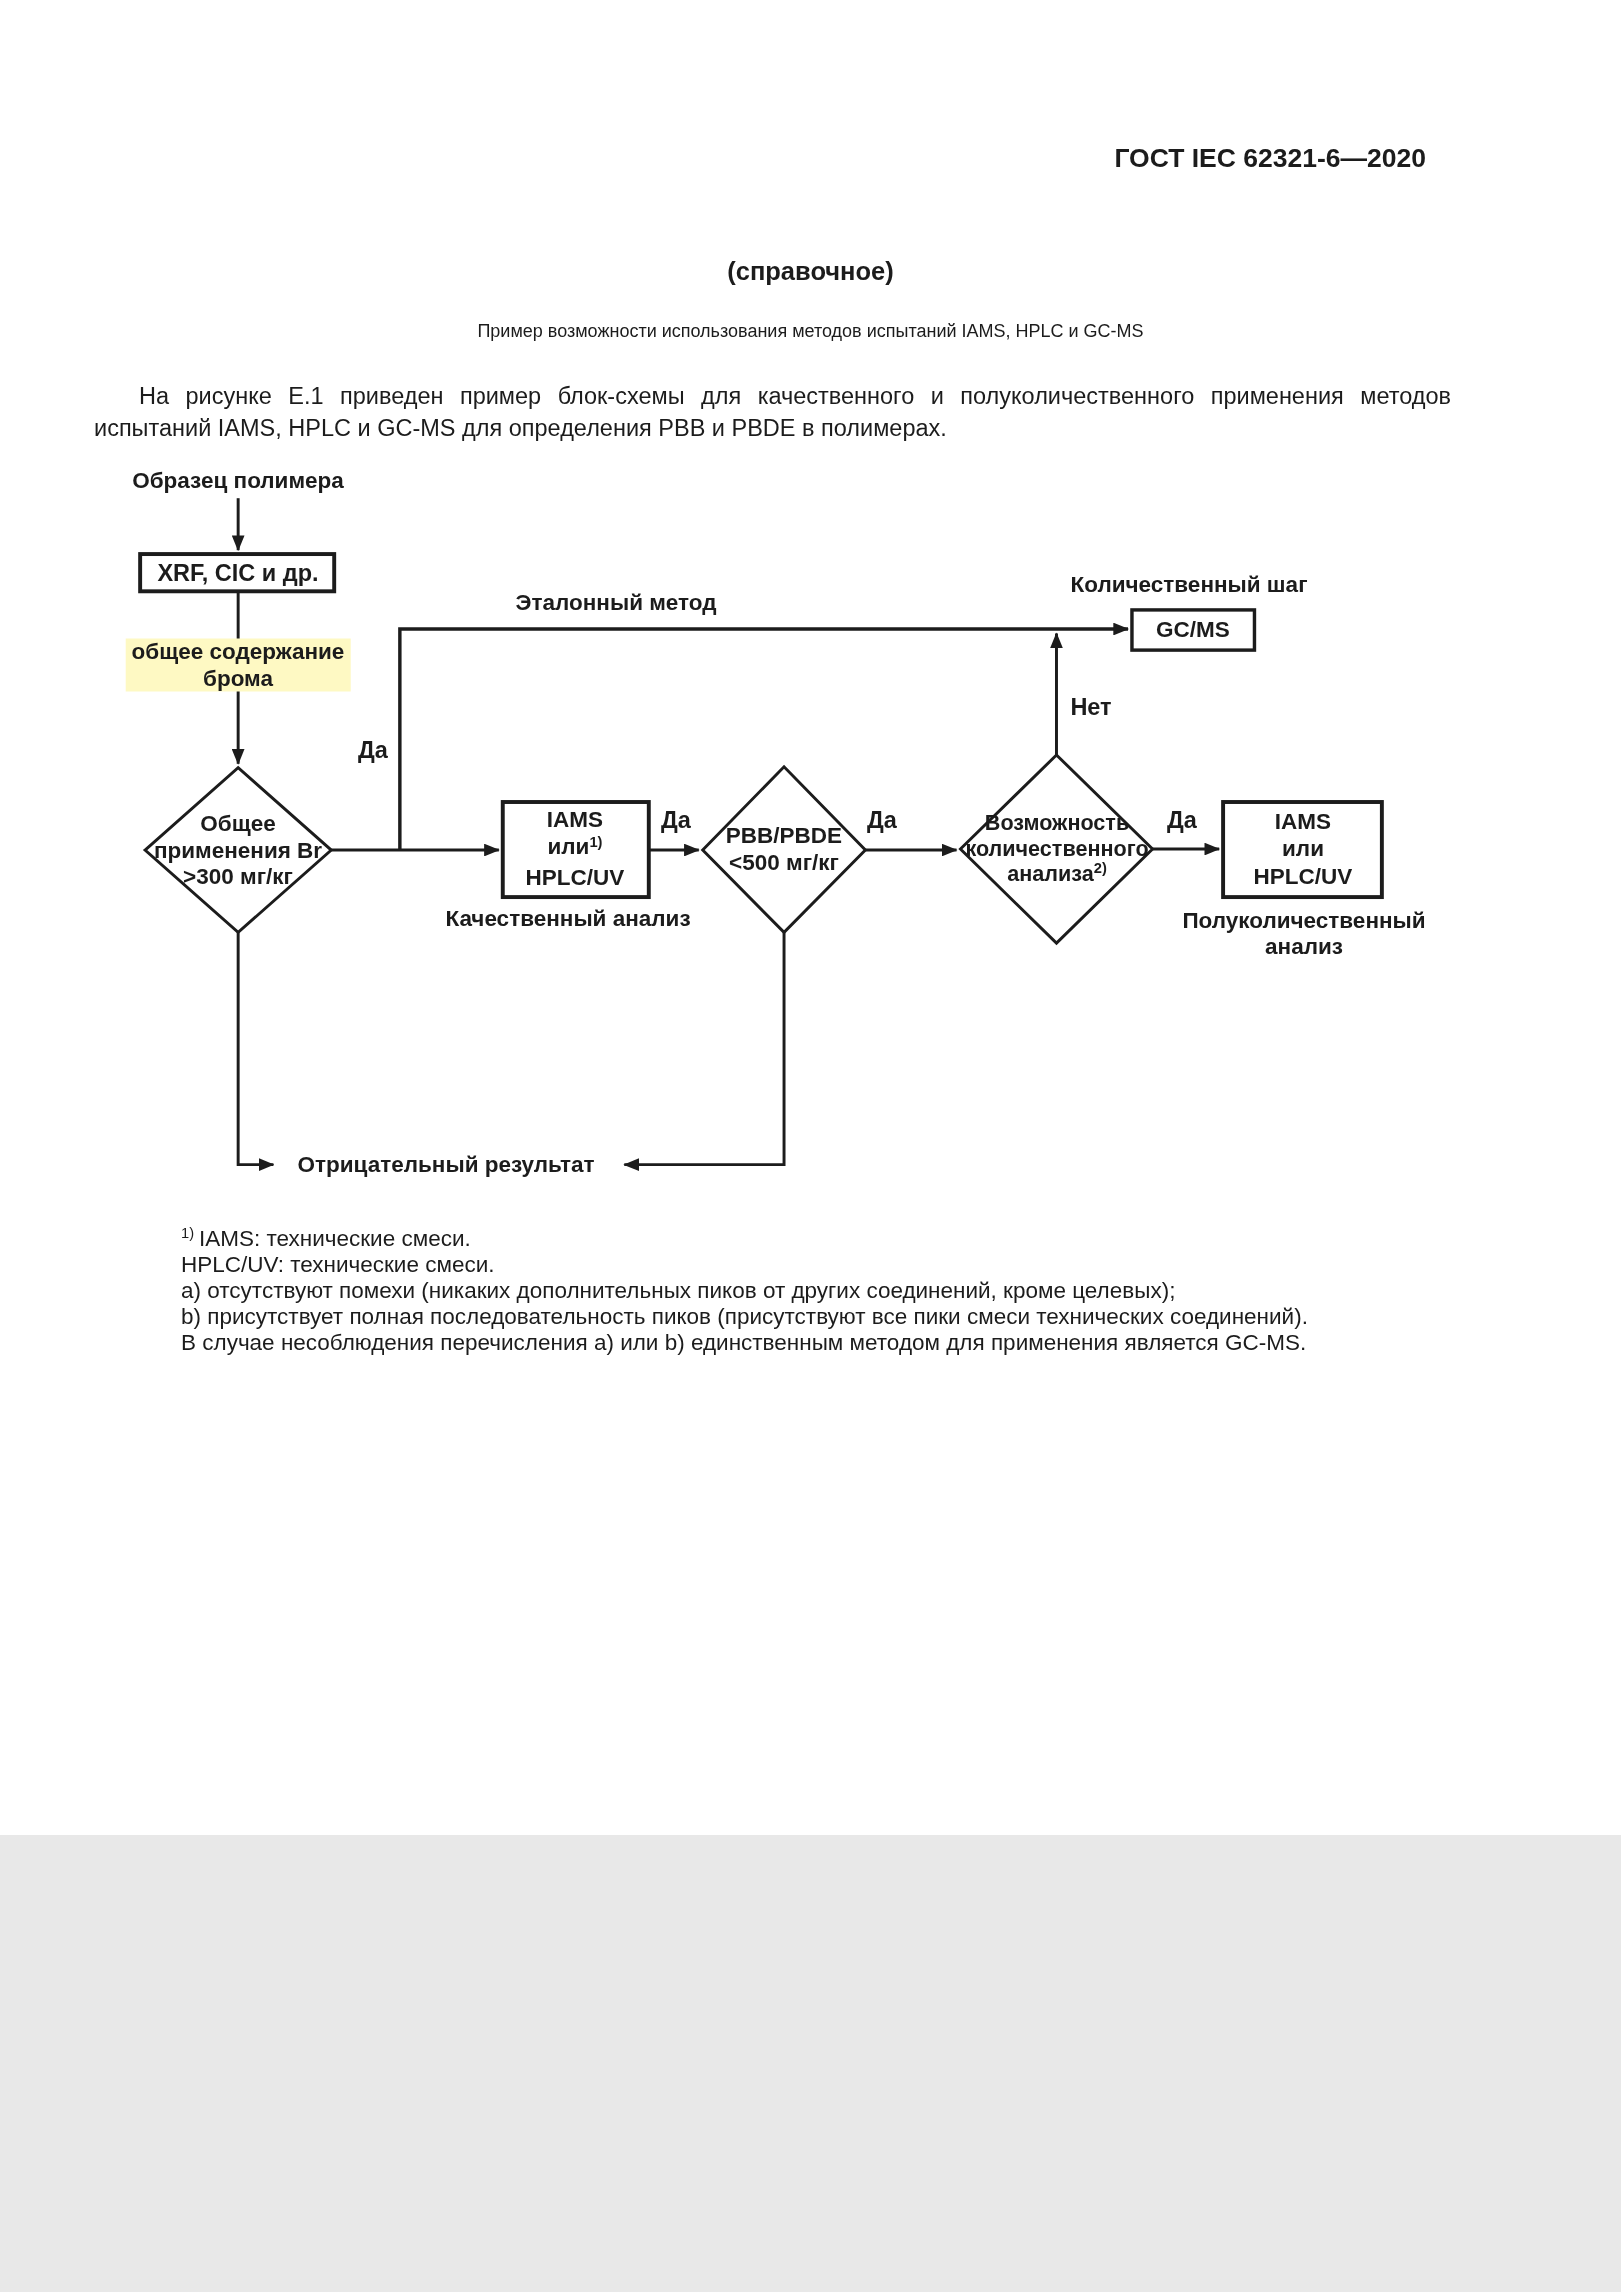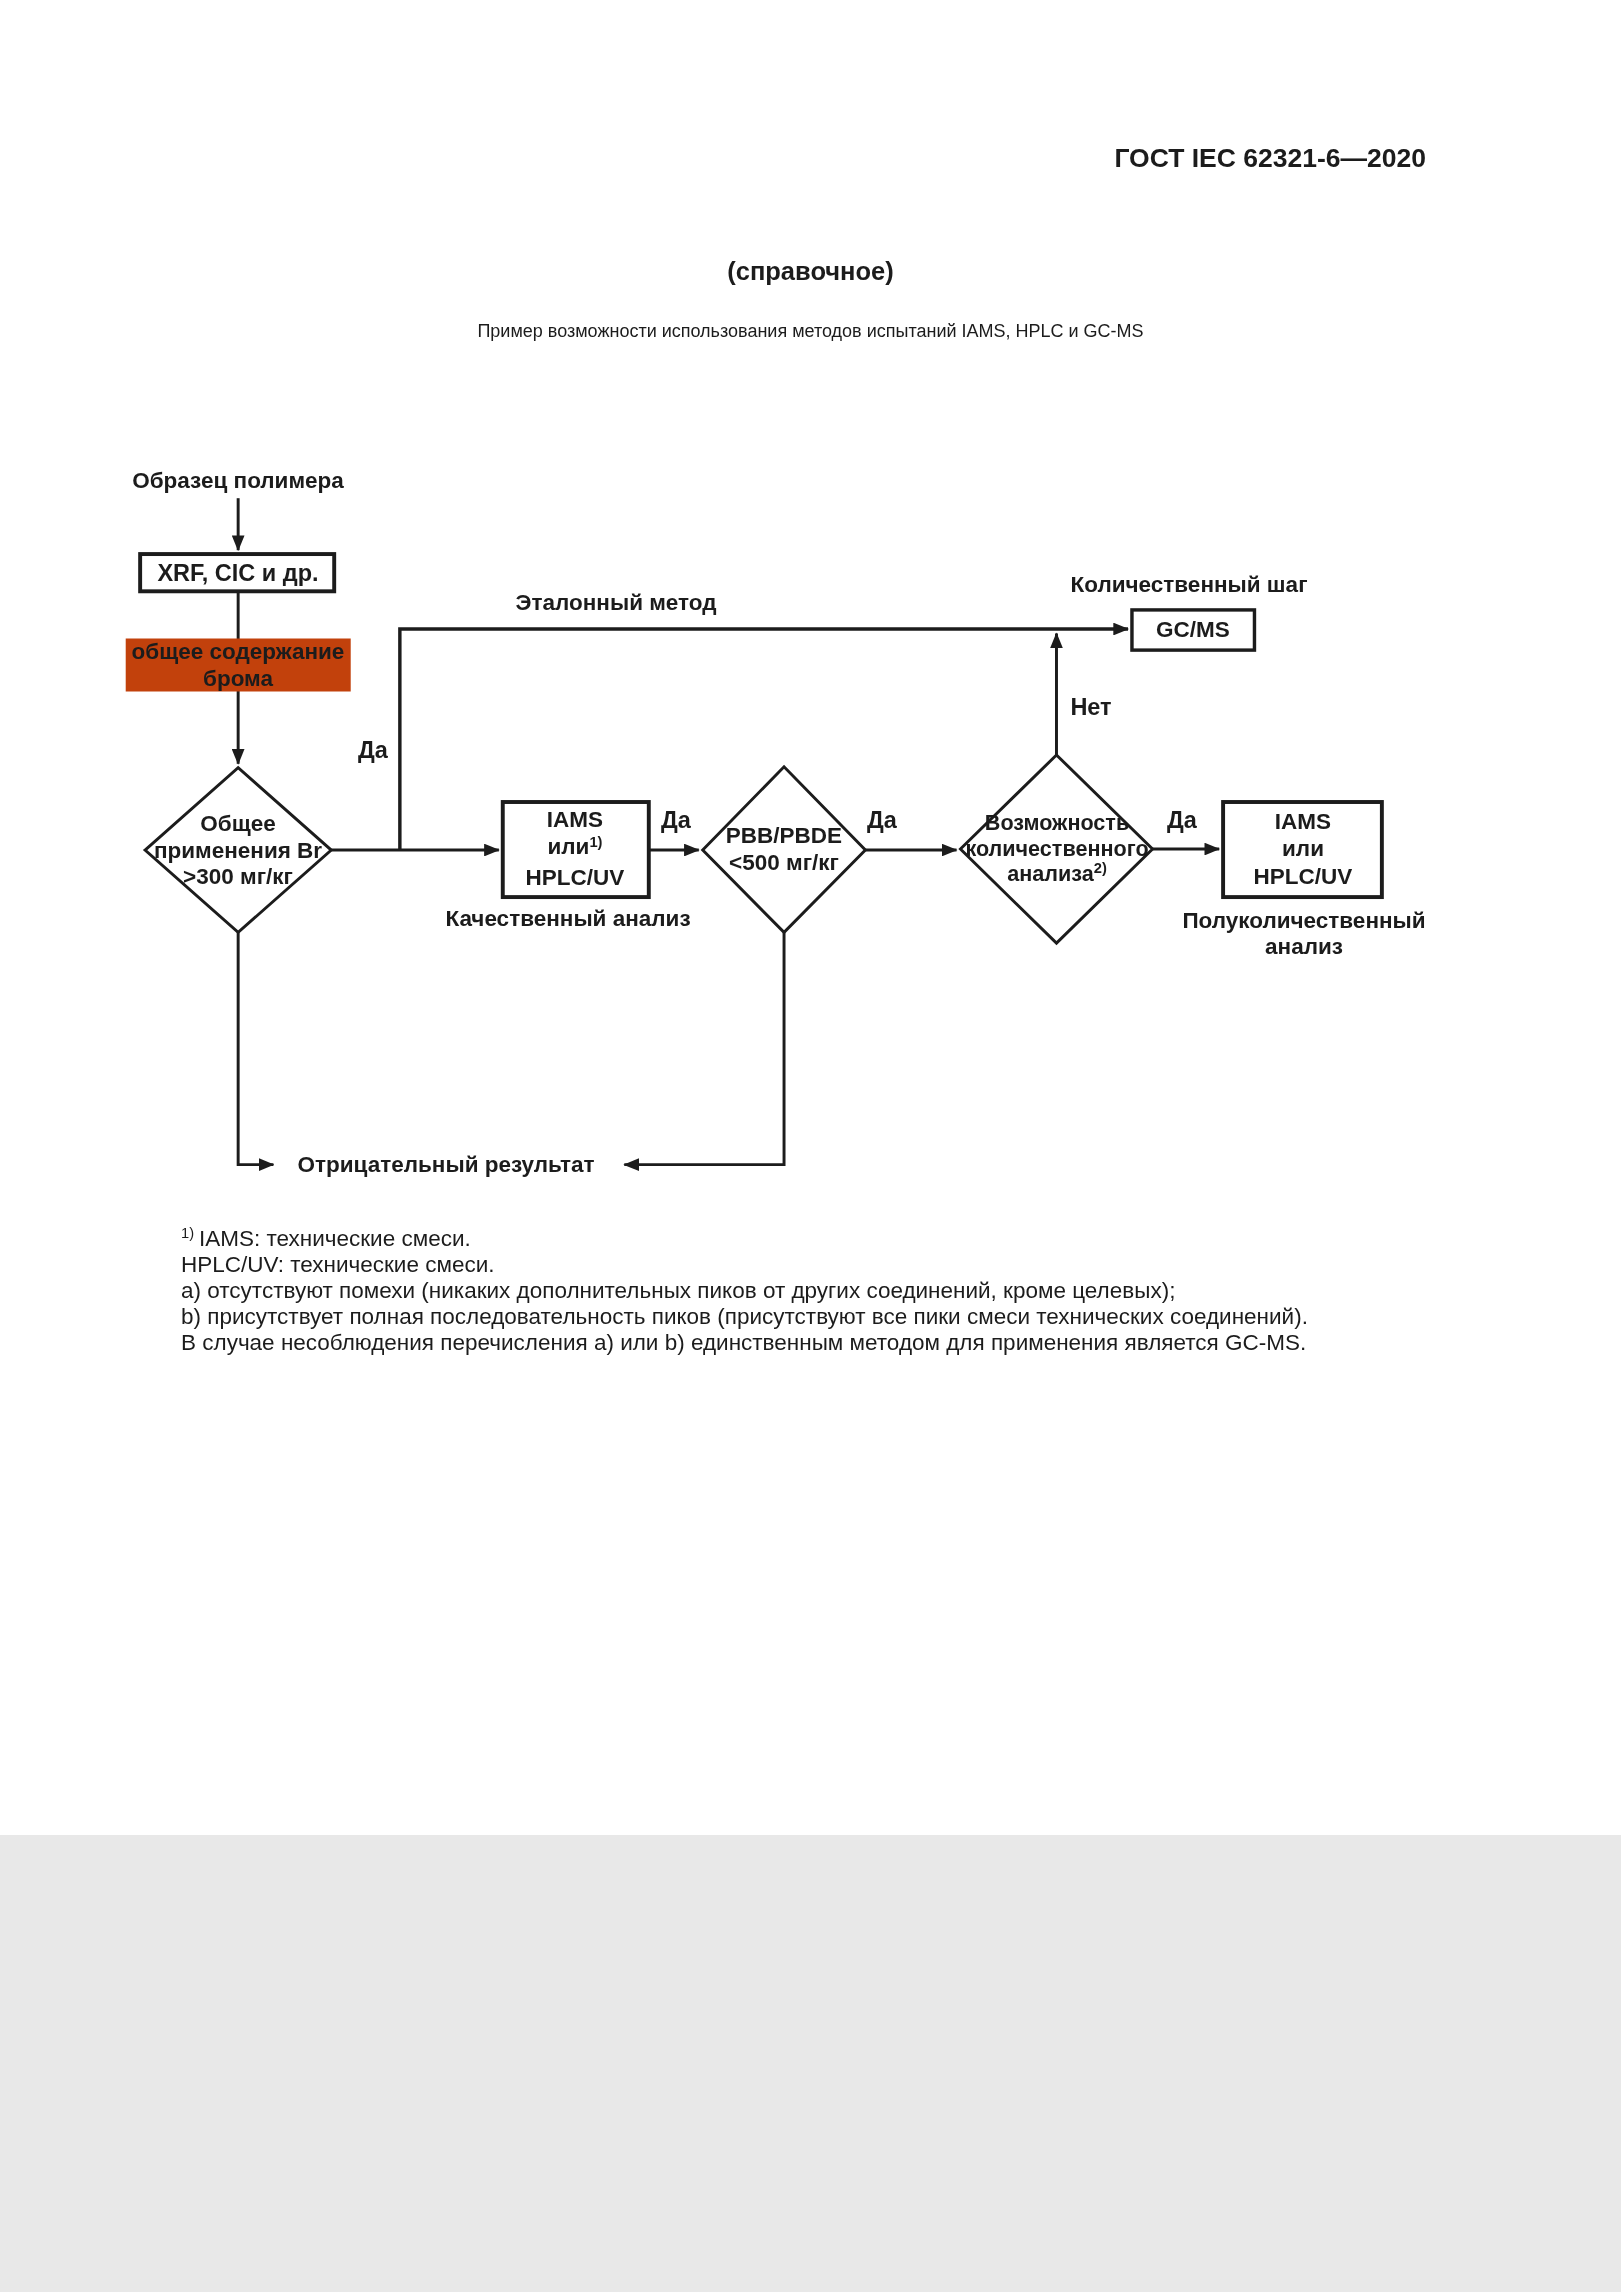--- a/index.html
+++ b/index.html
@@ -10,21 +10,21 @@
   .abs{position:absolute;}
   .center-row{left:0;width:1621px;text-align:center;}
   .hdr{font-weight:bold;font-size:26.5px;}
   .annex{font-weight:bold;font-size:25.5px;}
   .heading{font-weight:normal;font-size:18px;}
   .body-par{font-size:23.5px;line-height:32px;text-align:justify;text-indent:45px;}
   .fc-lbl{
     position:absolute;transform:translate(-50%,-50%);
     font-weight:bold;font-size:22.5px;line-height:26.5px;text-align:center;white-space:nowrap;
   }
-  .fc-lbl.bg{background:#c2410c;padding:0 5.9px;text-align:center;}
+  .fc-lbl.bg{background:#fef9c3;padding:0 5.9px;text-align:center;}
   .yesno{font-size:23.5px;}
   .supr{font-size:14.7px;position:relative;top:-7.8px;}
   svg.flow{position:absolute;left:0;top:0;pointer-events:none;}
   svg.flow path, svg.flow polygon, svg.flow rect{stroke:#1c1c1c;fill:none;}
   svg.flow polygon, svg.flow rect{fill:#ffffff;}
   .fnotes{font-size:22.5px;line-height:26px;}
   .fnotes .fn sup{font-size:14.7px;position:relative;top:1px;vertical-align:super;margin-right:4.9px;}
   .fnotes .fn sup:empty{display:none;margin:0;}
   .caption{font-size:23.5px;line-height:30px;text-align:center;}
   .pgnum{font-size:23.5px;}
@@ -32,20 +32,21 @@
 </head>
 <body>
 
 <div class="page">
 
   <div class="abs hdr" style="top:143px;right:195px;">ГОСТ IEC 62321-6—2020</div>
 
   <div class="abs center-row annex" style="top:257px;">(справочное)</div>
   <div class="abs center-row heading" style="top:321px;">Пример возможности использования методов испытаний IAMS, HPLC и GC-MS</div>
 
+  <div class="abs body-par" style="top:380px;left:94px;width:1357px;">На рисунке Е.1 приведен пример блок-схемы для качественного и полуколичественного применения методов испытаний IAMS, HPLC и GC-MS для определения PBB и PBDE в полимерах.</div>
 
   <svg class="flow" width="1621" height="2293" viewBox="0 0 1654 2339">
     <defs>
       <marker id="arr" viewBox="0 0 16 13" refX="15" refY="6.5" markerWidth="16" markerHeight="13" markerUnits="userSpaceOnUse" orient="auto">
         <path d="M0,0 L16,6.5 L0,13 Z" style="fill:#1c1c1c;stroke:none;"></path>
       </marker>
     </defs>
 
     <path d="M243 508 V561" stroke-width="3" marker-end="url(#arr)"></path>
     <rect x="143" y="565" width="198" height="38" stroke-width="4"></rect>

